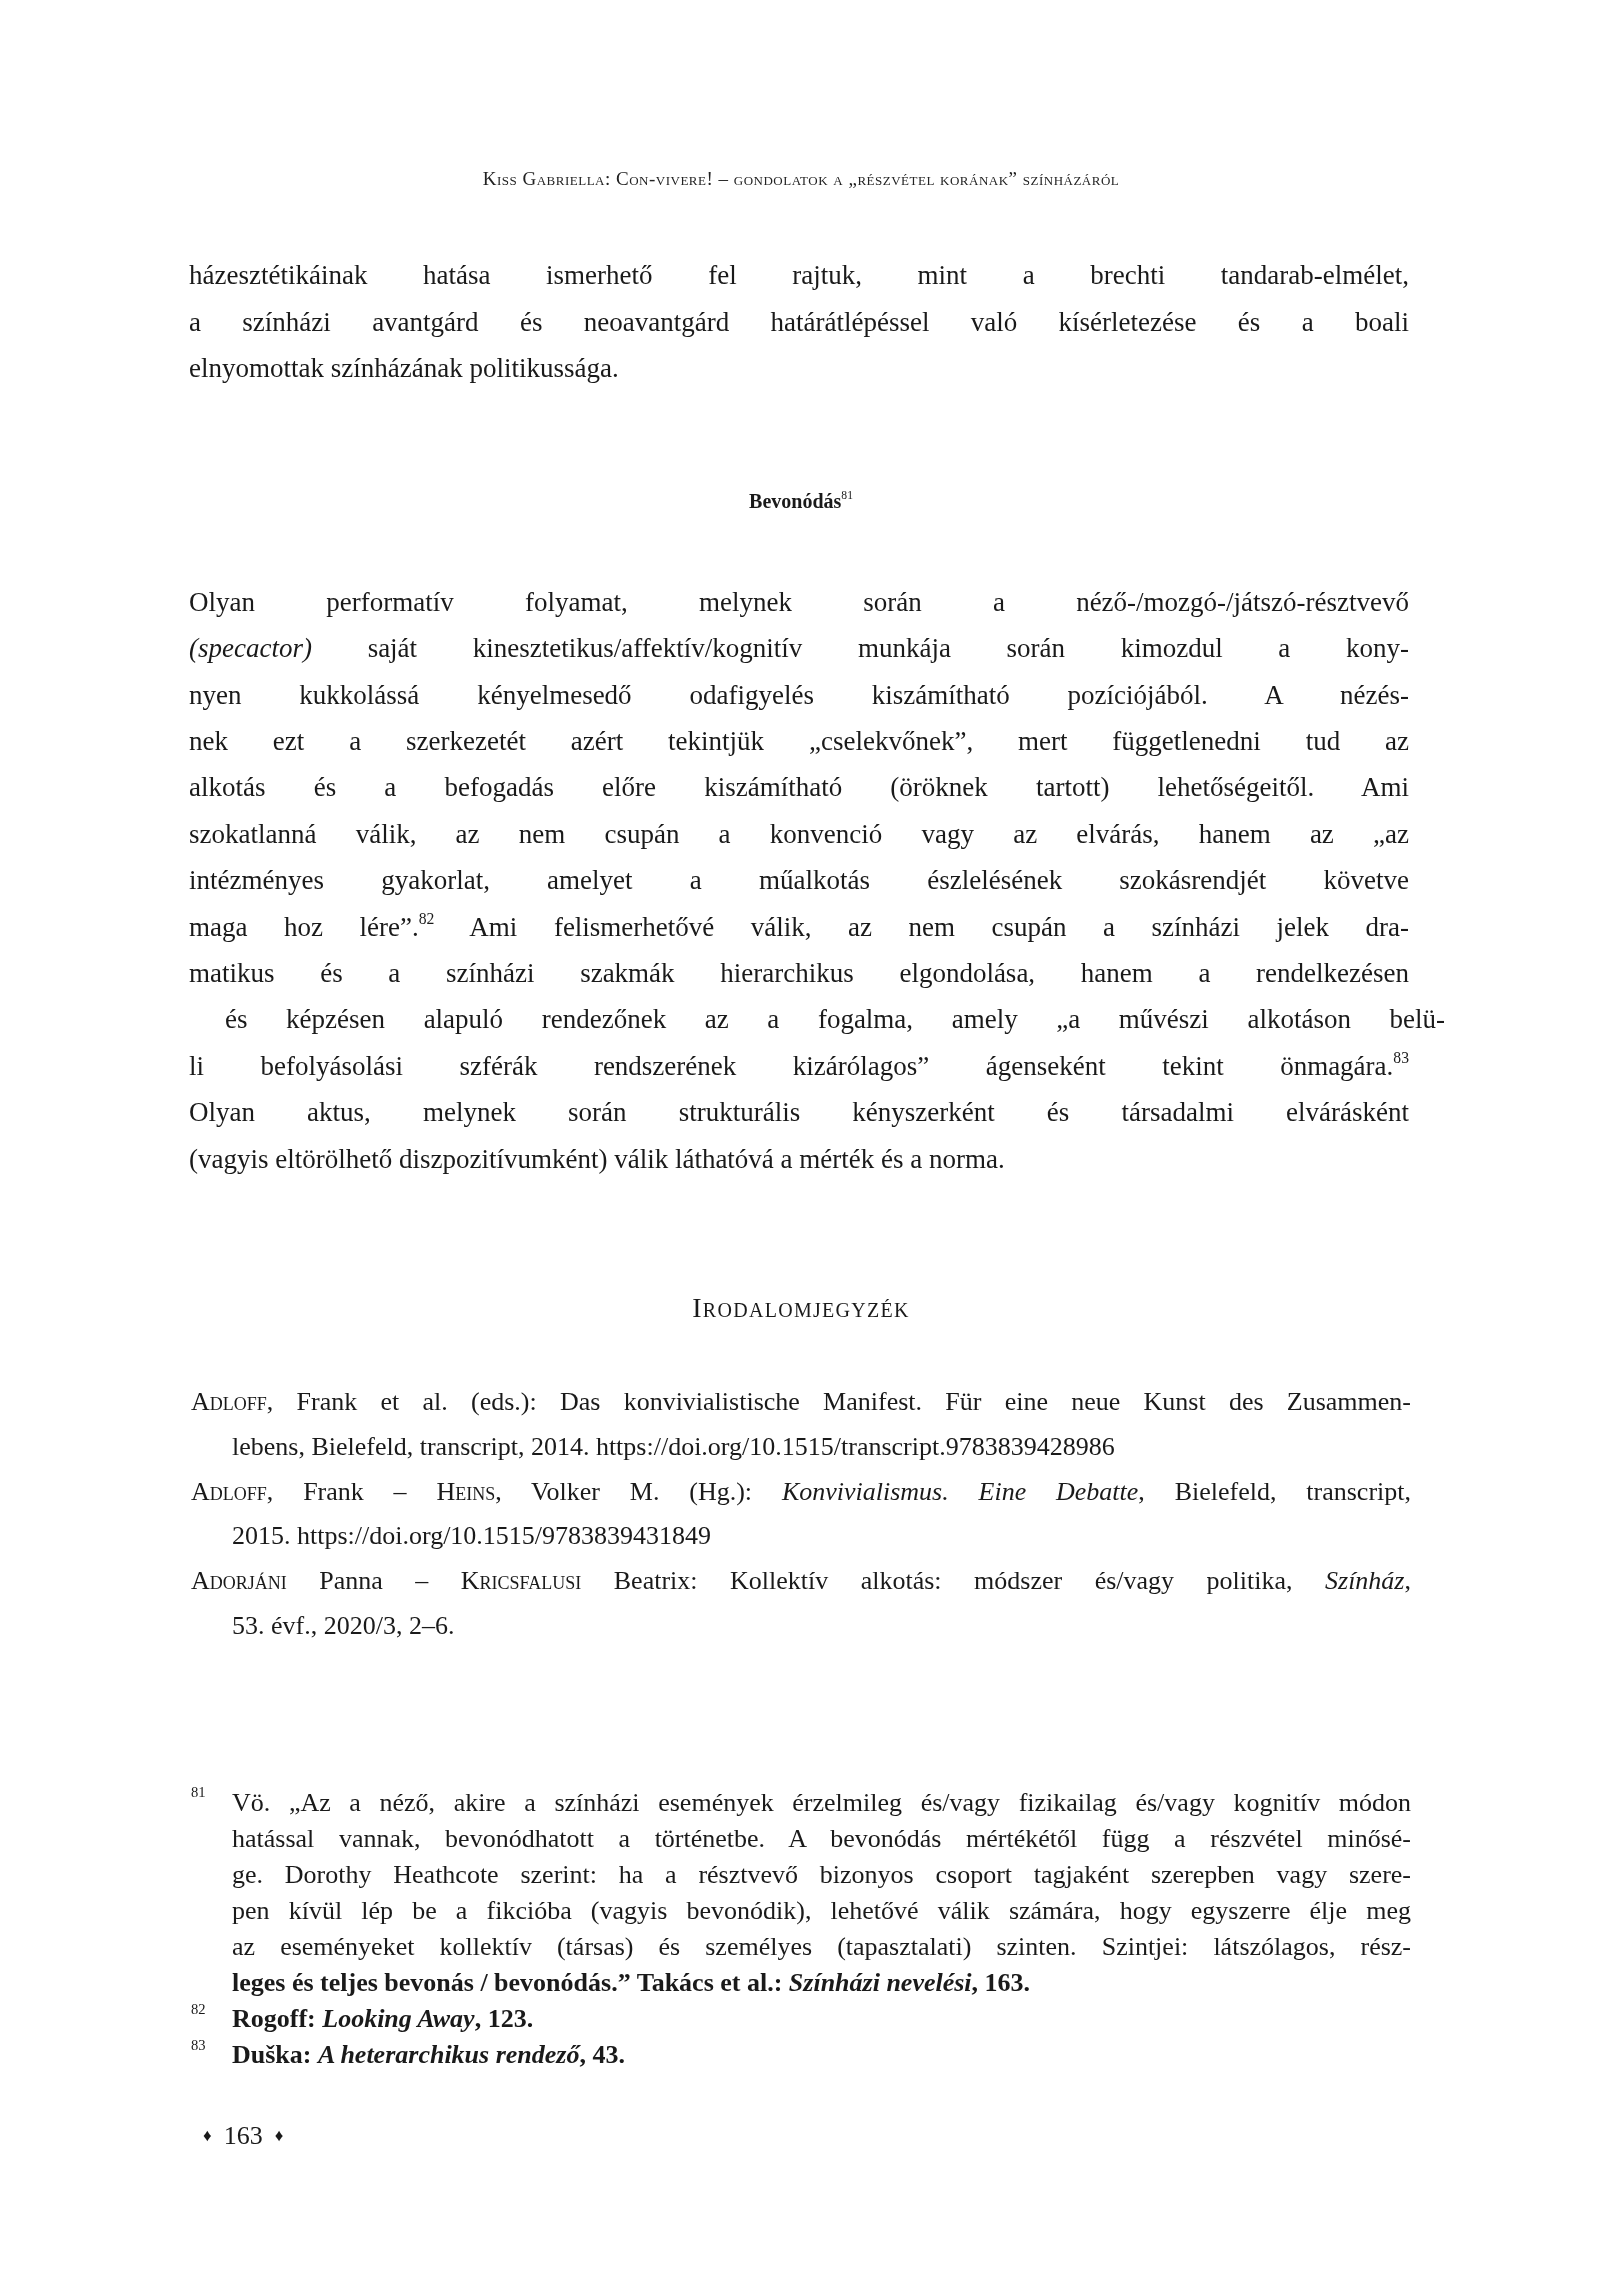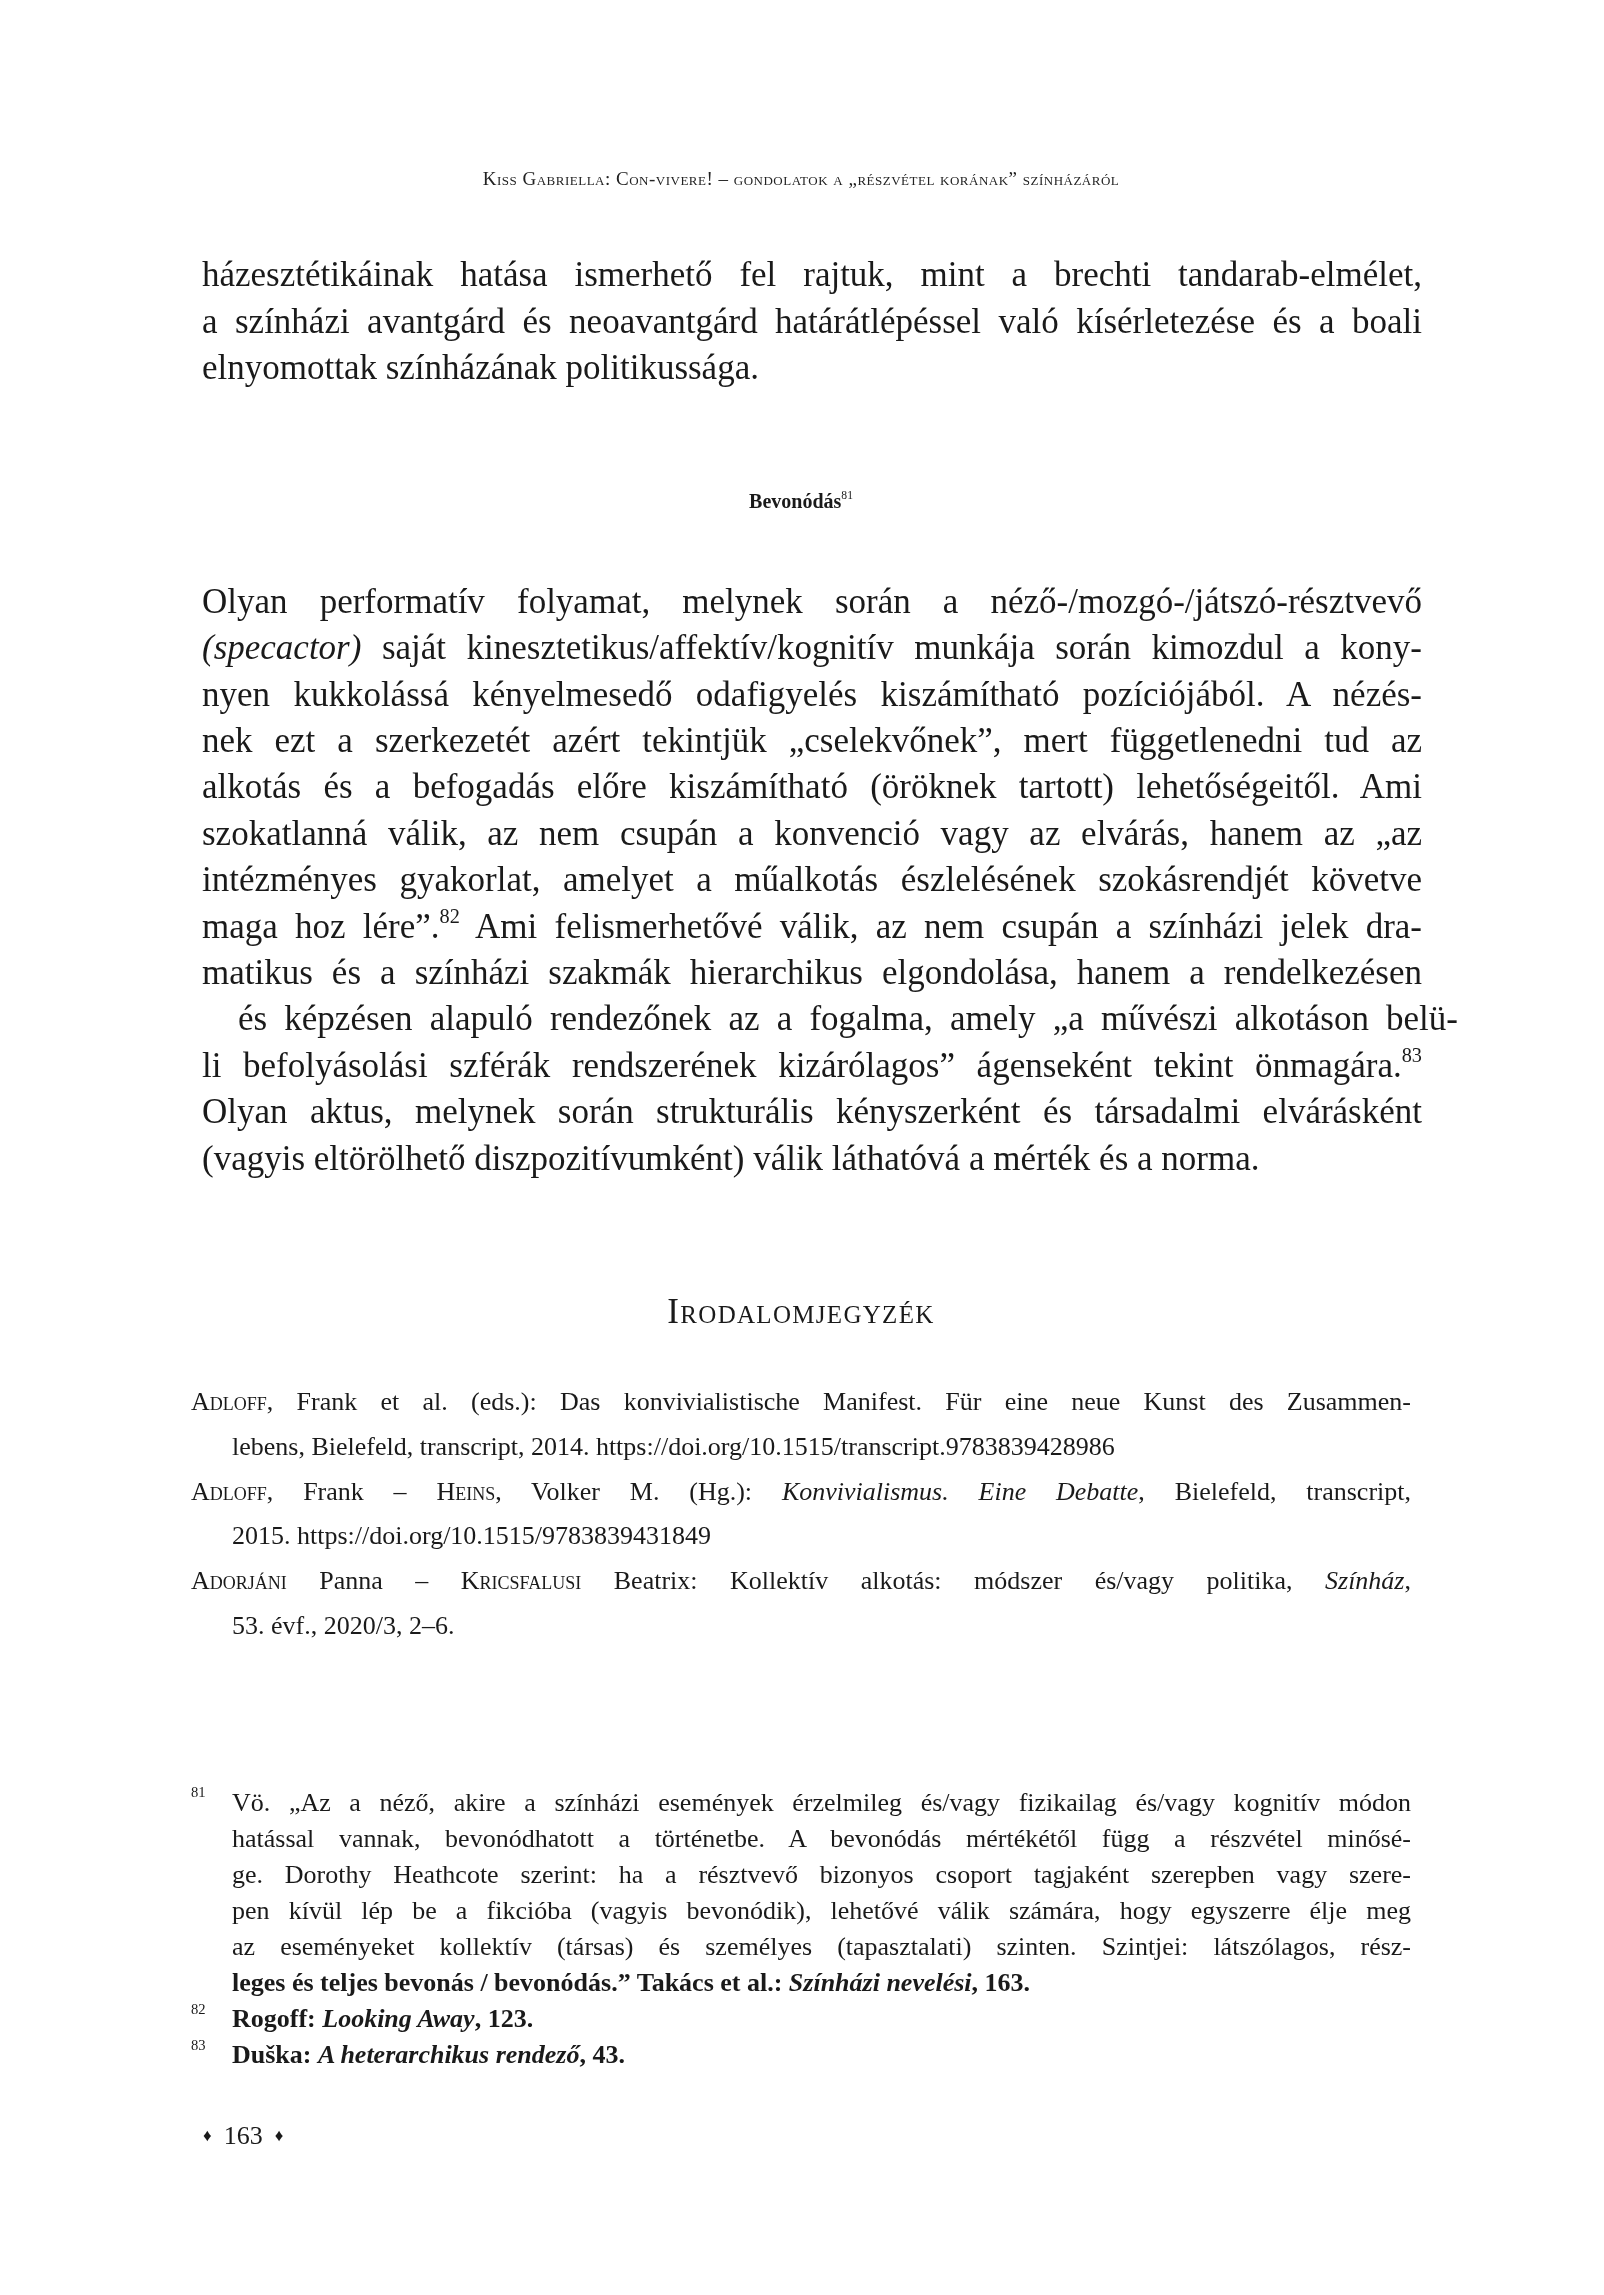--- a/index.html
+++ b/index.html
@@ -1,26 +1,26 @@
 <!DOCTYPE html>
 <html style="font-size:13.8px"><head>
 <meta charset="utf-8">
 <style>
   html, body { margin: 0; padding: 0; background: #ffffff; }
   body { width: 1605px; height: 2295px; position: relative; overflow: hidden;
          font-family: "Liberation Serif", "DejaVu Serif", serif; color: #1a1a1a; }
   .page { position: absolute; left: 0; top: 0; width: 1605px; height: 2295px; }
   .running-head { position: absolute; top: 168px; left: 191px; width: 1220px; text-align: center;
          font-size: 19px; letter-spacing: 0.5px; font-variant: small-caps; color: #222; }
-  .line { position: absolute; left: 202px; width: 1220px; white-space: nowrap;
-          font-size: 35px; line-height: 38px; text-align: justify; text-align-last: justify; }
+  .line { position: absolute; left: 189px; width: 1220px; white-space: nowrap;
+          font-size: 27px; line-height: 38px; text-align: justify; text-align-last: justify; }
   .line.last { text-align-last: left; }
   .heading { position: absolute; left: 191px; width: 1220px; text-align: center; font-size: 20px; font-weight: bold; }
   .heading sup, .line sup, .fn sup { font-size: 0.58em; font-weight: normal; vertical-align: 0.75em; line-height: 0; }
-  .biblio-title { position: absolute; left: 191px; width: 1220px; text-align: center; font-size: 35px;
+  .biblio-title { position: absolute; left: 191px; width: 1220px; text-align: center; font-size: 28px;
          font-variant: small-caps; letter-spacing: 1.3px; }
   .bib { position: absolute; left: 191px; width: 1220px; white-space: nowrap; font-size: 26px; line-height: 33px;
          text-align: justify; text-align-last: justify; }
   .bib.indent { left: 232px; width: 1179px; text-align-last: left; }
   .sc { font-variant: small-caps; }
   .fn { position: absolute; left: 232px; width: 1179px; white-space: nowrap; font-size: 26px; line-height: 29px;
         text-align: justify; text-align-last: justify; }
   .fn.last { text-align-last: left; font-weight: bold; }
   .fnnum { position: absolute; left: 191px; font-size: 14.6px; }
   .pagenum { position: absolute; top: 2063px; left: 191px; width: 1220px; text-align: left; font-size: 26px; }

